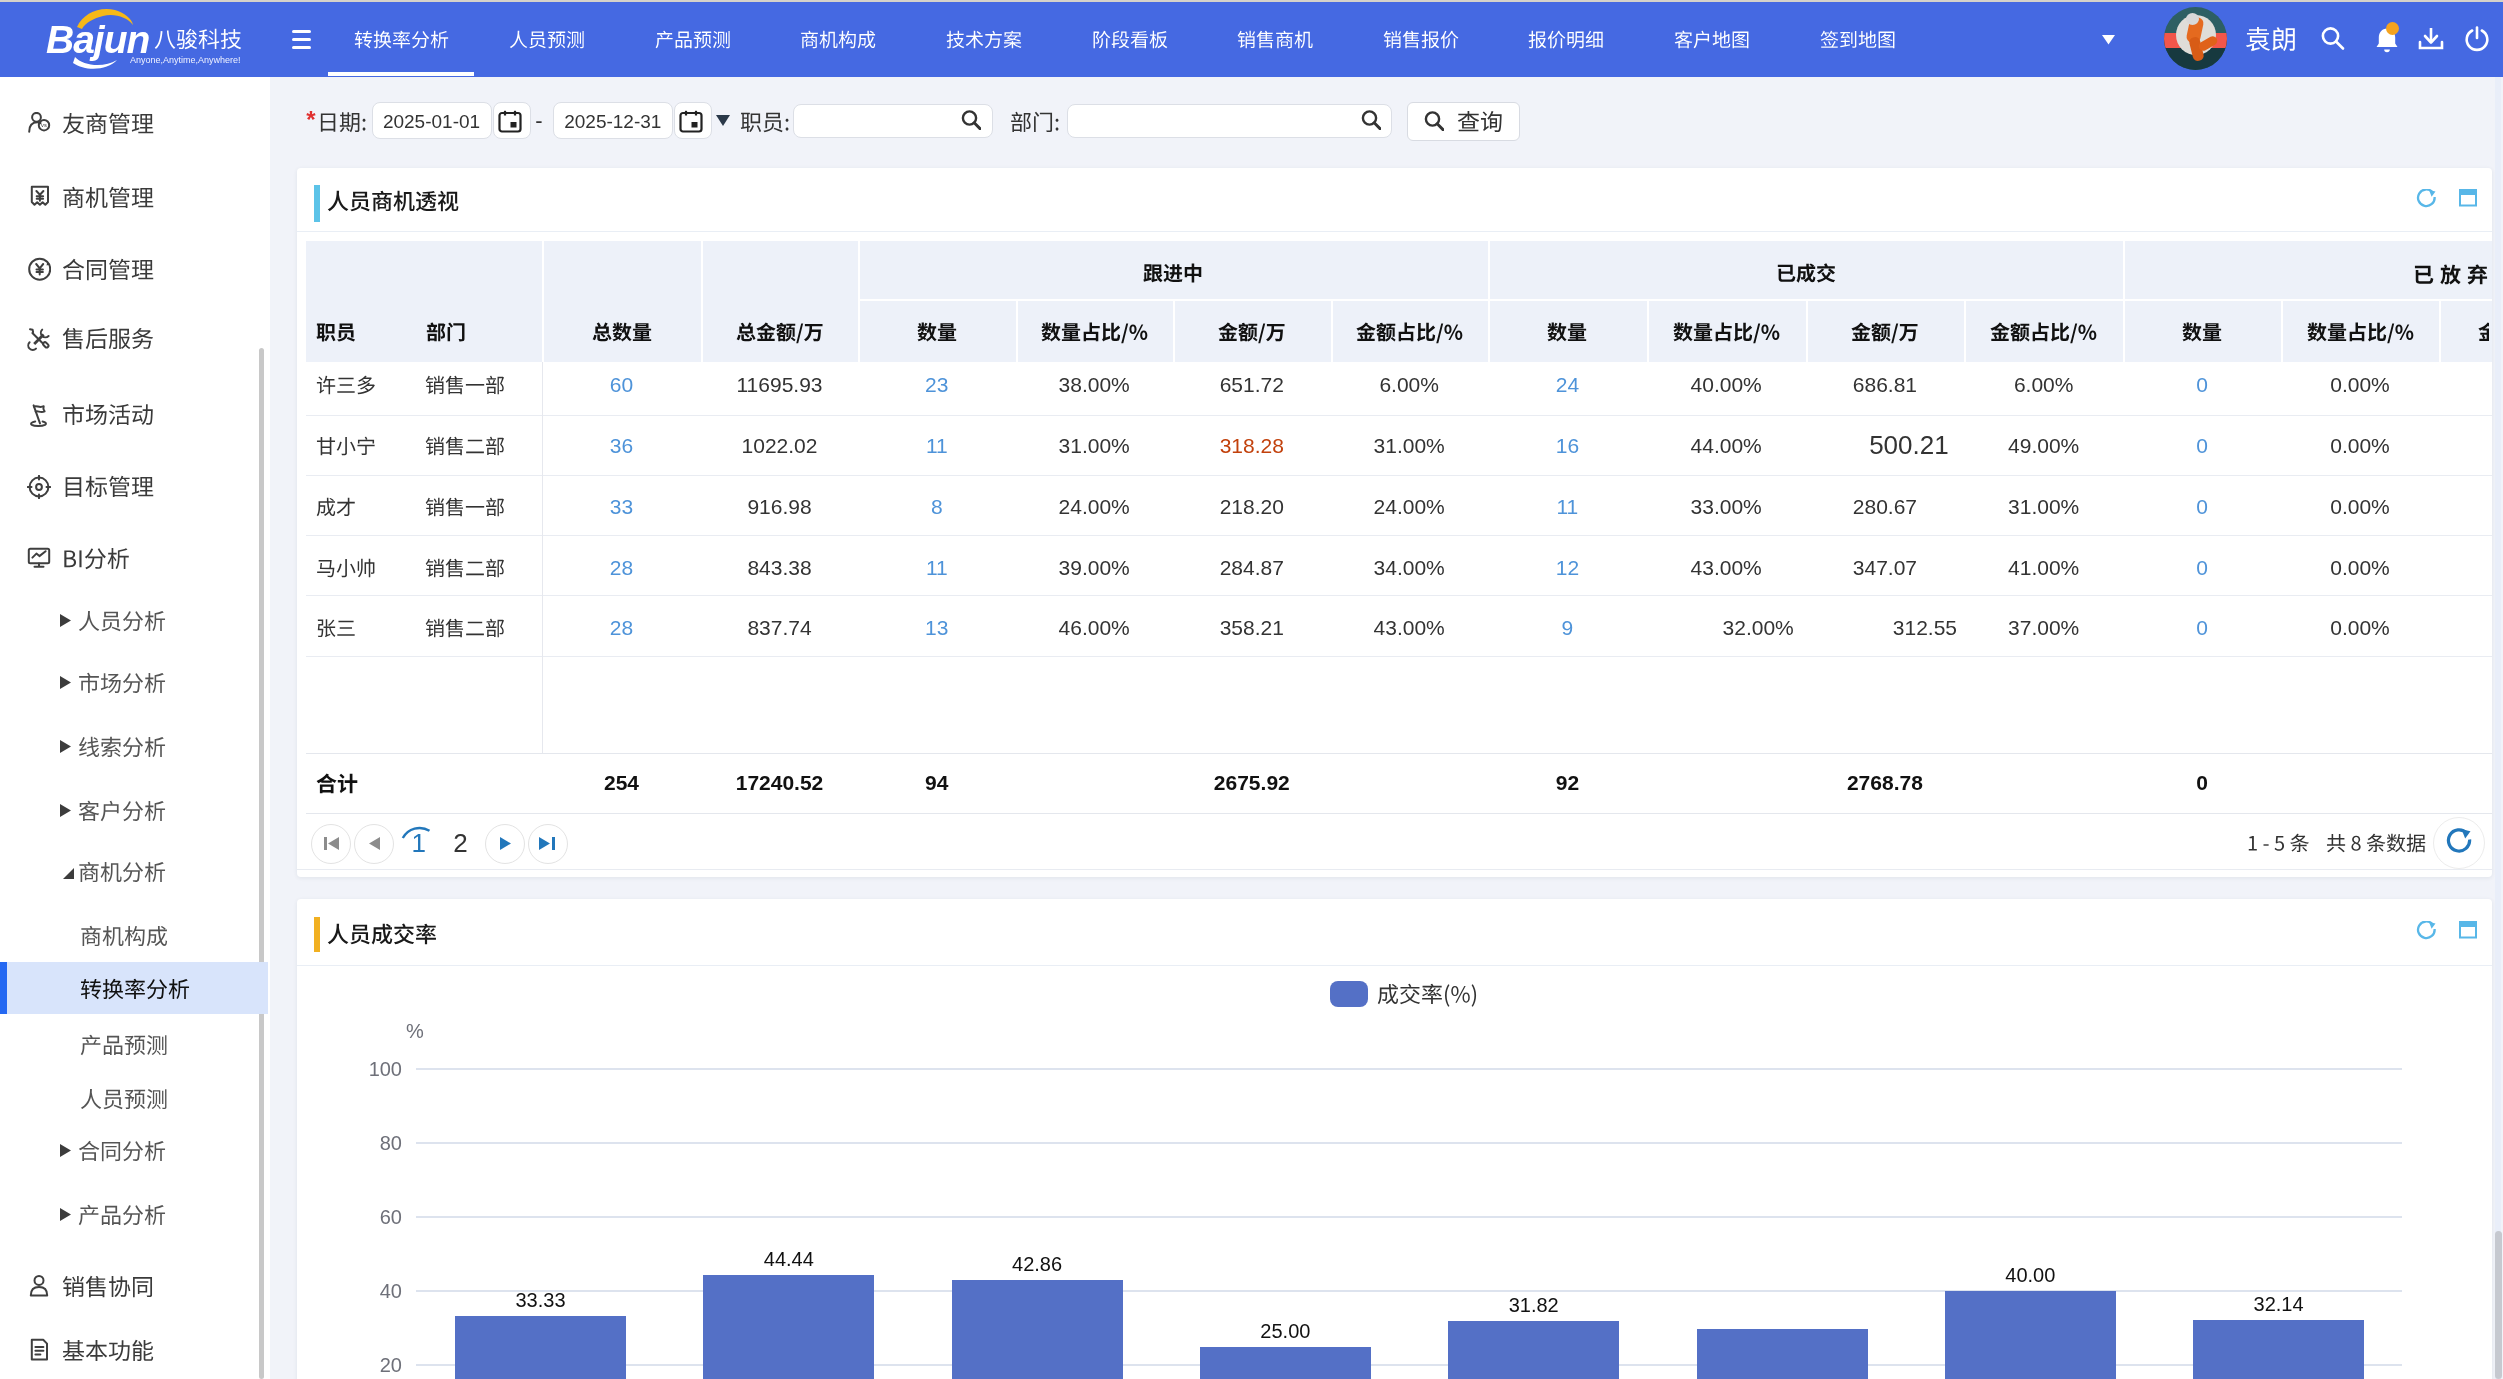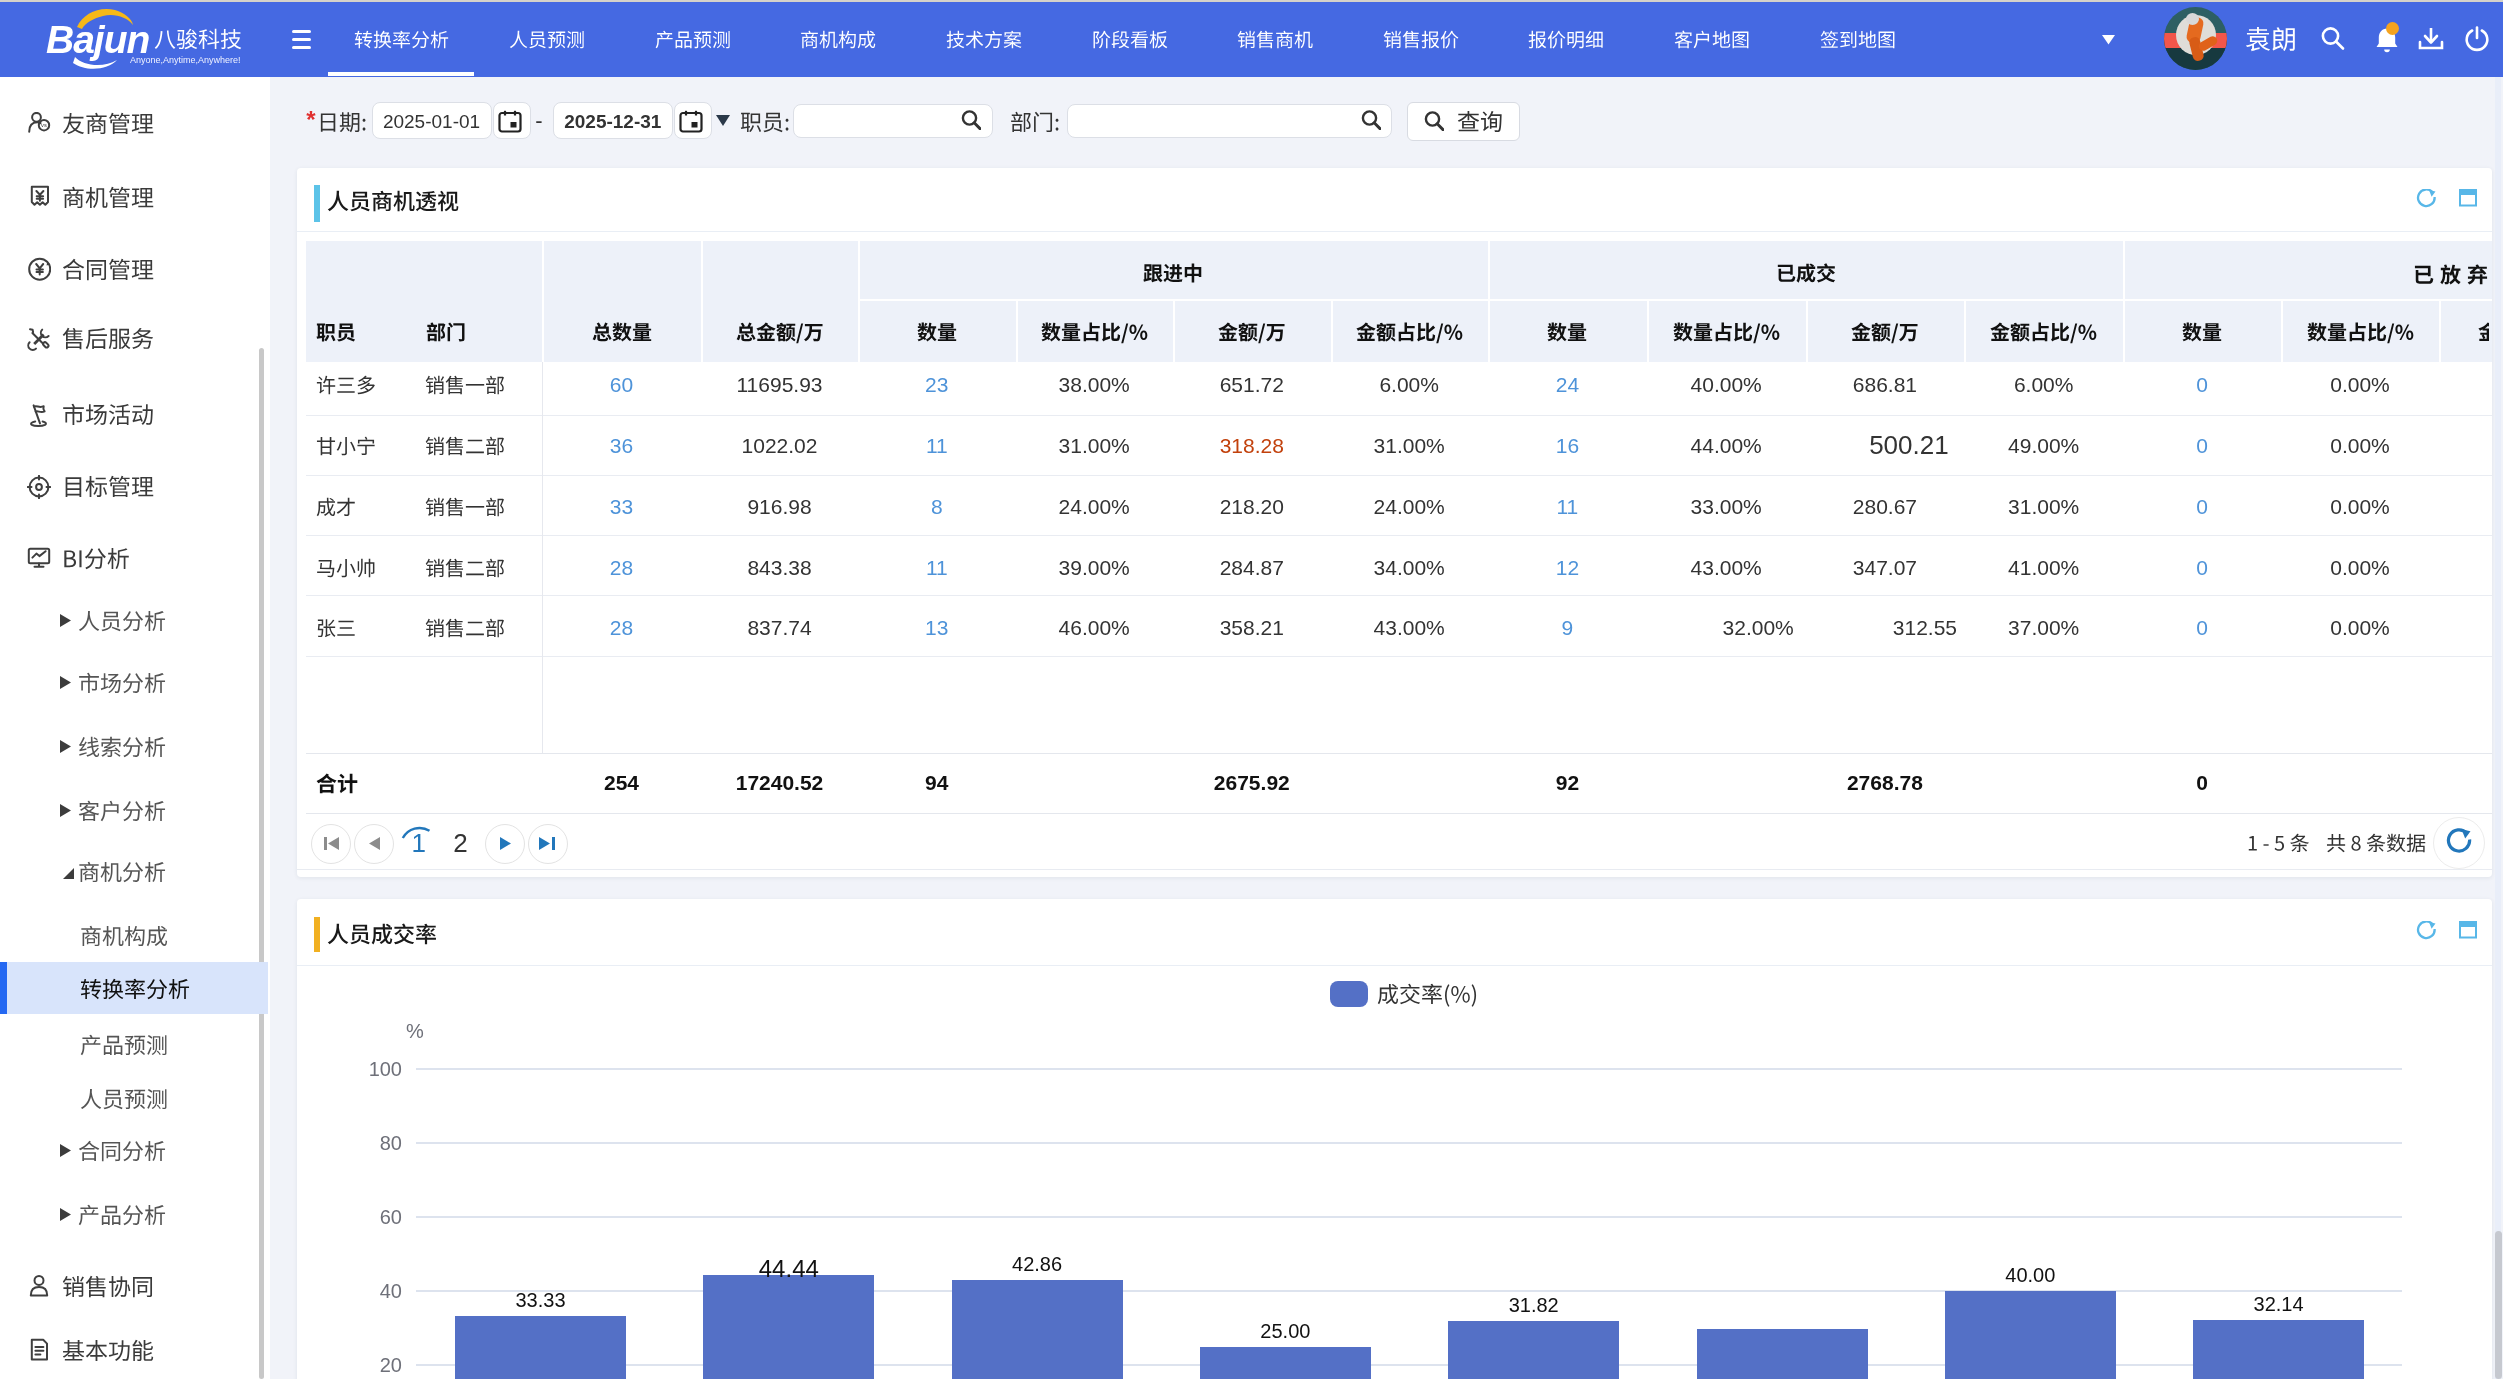--- a/index.html
+++ b/index.html
@@ -454,21 +454,21 @@
     <div style="position:absolute;left:431.5px;transform:translateX(-50%);top:110.1px;font-size:19px;line-height:23px;color:#333;font-weight:400;font-family:'Liberation Sans', sans-serif;white-space:nowrap;">2025-01-01</div>
     <div style="position:absolute;left:492.5px;top:102px;width:38px;height:37px;border:1px solid #dcdfe6;background:#fff;border-radius:8px;box-sizing:border-box;"></div>
     <svg style="position:absolute;left:498.0px;top:110.0px;" width="24.0" height="23.0" viewBox="0 0 24.0 23.0">
       <rect x="1.5" y="3" width="21" height="18.5" rx="2.5" fill="none" stroke="#222" stroke-width="2.2"></rect>
       <line x1="7" y1="0.8" x2="7" y2="5.5" stroke="#222" stroke-width="2.2"></line>
       <line x1="17" y1="0.8" x2="17" y2="5.5" stroke="#222" stroke-width="2.2"></line>
       <rect x="12.5" y="12" width="6" height="5.5" fill="#222"></rect>
     </svg>
     <div style="position:absolute;left:539.0px;transform:translateX(-50%);top:107.8px;font-size:22px;line-height:26px;color:#333;font-weight:400;font-family:'Liberation Sans', sans-serif;white-space:nowrap;">-</div>
     <div style="position:absolute;left:552.8px;top:102px;width:120px;height:37px;border:1px solid #dcdfe6;background:#fff;border-radius:8px;box-sizing:border-box;"></div>
-    <div style="position:absolute;left:612.8px;transform:translateX(-50%);top:110.1px;font-size:19px;line-height:23px;color:#333;font-weight:700;font-family:'Liberation Sans', sans-serif;white-space:nowrap;">2025-12-31</div>
+    <div style="position:absolute;left:612.8px;transform:translateX(-50%);top:110.1px;font-size:19px;line-height:23px;color:#333;font-weight:400;font-family:'Liberation Sans', sans-serif;white-space:nowrap;">2025-12-31</div>
     <div style="position:absolute;left:673.8px;top:102px;width:38px;height:37px;border:1px solid #dcdfe6;background:#fff;border-radius:8px;box-sizing:border-box;"></div>
     <svg style="position:absolute;left:679.0px;top:110.0px;" width="24.0" height="23.0" viewBox="0 0 24.0 23.0">
       <rect x="1.5" y="3" width="21" height="18.5" rx="2.5" fill="none" stroke="#222" stroke-width="2.2"></rect>
       <line x1="7" y1="0.8" x2="7" y2="5.5" stroke="#222" stroke-width="2.2"></line>
       <line x1="17" y1="0.8" x2="17" y2="5.5" stroke="#222" stroke-width="2.2"></line>
       <rect x="12.5" y="12" width="6" height="5.5" fill="#222"></rect>
     </svg>
     <svg style="position:absolute;left:716px;top:115px" width="14" height="12" viewBox="0 0 14 12">
       <path d="M0 0 H14 L7 11 Z" fill="#2b3949"></path>
     </svg>
@@ -850,21 +850,21 @@
     <div style="position:absolute;left:416.0px;top:1142.2px;width:1986.0px;height:1.5px;background:#dde3ee;"></div>
     <div style="position:absolute;right:2101.0px;top:1205.0px;font-size:20px;line-height:24px;color:#6E7079;font-weight:400;font-family:'Liberation Sans', sans-serif;white-space:nowrap;">60</div>
     <div style="position:absolute;left:416.0px;top:1216.2px;width:1986.0px;height:1.5px;background:#dde3ee;"></div>
     <div style="position:absolute;right:2101.0px;top:1279.0px;font-size:20px;line-height:24px;color:#6E7079;font-weight:400;font-family:'Liberation Sans', sans-serif;white-space:nowrap;">40</div>
     <div style="position:absolute;left:416.0px;top:1290.2px;width:1986.0px;height:1.5px;background:#dde3ee;"></div>
     <div style="position:absolute;right:2101.0px;top:1353.0px;font-size:20px;line-height:24px;color:#6E7079;font-weight:400;font-family:'Liberation Sans', sans-serif;white-space:nowrap;">20</div>
     <div style="position:absolute;left:416.0px;top:1364.2px;width:1986.0px;height:1.5px;background:#dde3ee;"></div>
     <div style="position:absolute;left:455.0px;top:1315.7px;width:171.0px;height:63.3px;background:#5470c6;"></div>
     <div style="position:absolute;left:540.5px;transform:translateX(-50%);top:1287.7px;font-size:20px;line-height:24px;color:#111;font-weight:400;font-family:'Liberation Sans', sans-serif;white-space:nowrap;">33.33</div>
     <div style="position:absolute;left:703.3px;top:1274.6px;width:171.0px;height:104.4px;background:#5470c6;"></div>
-    <div style="position:absolute;left:788.8px;transform:translateX(-50%);top:1246.6px;font-size:24px;line-height:24px;color:#111;font-weight:400;font-family:'Liberation Sans', sans-serif;white-space:nowrap;margin-top:10px;">44.44</div>
+    <div style="position:absolute;left:788.8px;transform:translateX(-50%);top:1246.6px;font-size:20px;line-height:24px;color:#111;font-weight:400;font-family:'Liberation Sans', sans-serif;white-space:nowrap;">44.44</div>
     <div style="position:absolute;left:951.6px;top:1280.4px;width:171.0px;height:98.6px;background:#5470c6;"></div>
     <div style="position:absolute;left:1037.1px;transform:translateX(-50%);top:1252.4px;font-size:20px;line-height:24px;color:#111;font-weight:400;font-family:'Liberation Sans', sans-serif;white-space:nowrap;">42.86</div>
     <div style="position:absolute;left:1199.9px;top:1346.5px;width:171.0px;height:32.5px;background:#5470c6;"></div>
     <div style="position:absolute;left:1285.4px;transform:translateX(-50%);top:1318.5px;font-size:20px;line-height:24px;color:#111;font-weight:400;font-family:'Liberation Sans', sans-serif;white-space:nowrap;">25.00</div>
     <div style="position:absolute;left:1448.2px;top:1321.3px;width:171.0px;height:57.7px;background:#5470c6;"></div>
     <div style="position:absolute;left:1533.7px;transform:translateX(-50%);top:1293.3px;font-size:20px;line-height:24px;color:#111;font-weight:400;font-family:'Liberation Sans', sans-serif;white-space:nowrap;">31.82</div>
     <div style="position:absolute;left:1696.5px;top:1329.4px;width:171.0px;height:49.6px;background:#5470c6;"></div>
     <div style="position:absolute;left:1782.0px;transform:translateX(-50%);top:1360px;font-size:20px;line-height:24px;color:#111;font-weight:400;font-family:Liberation Serif, serif;white-space:nowrap;margin-top:32px;">29.63</div>
     <div style="position:absolute;left:1944.8px;top:1291.0px;width:171.0px;height:88.0px;background:#5470c6;"></div>
     <div style="position:absolute;left:2030.3px;transform:translateX(-50%);top:1263.0px;font-size:20px;line-height:24px;color:#111;font-weight:400;font-family:'Liberation Sans', sans-serif;white-space:nowrap;">40.00</div>

